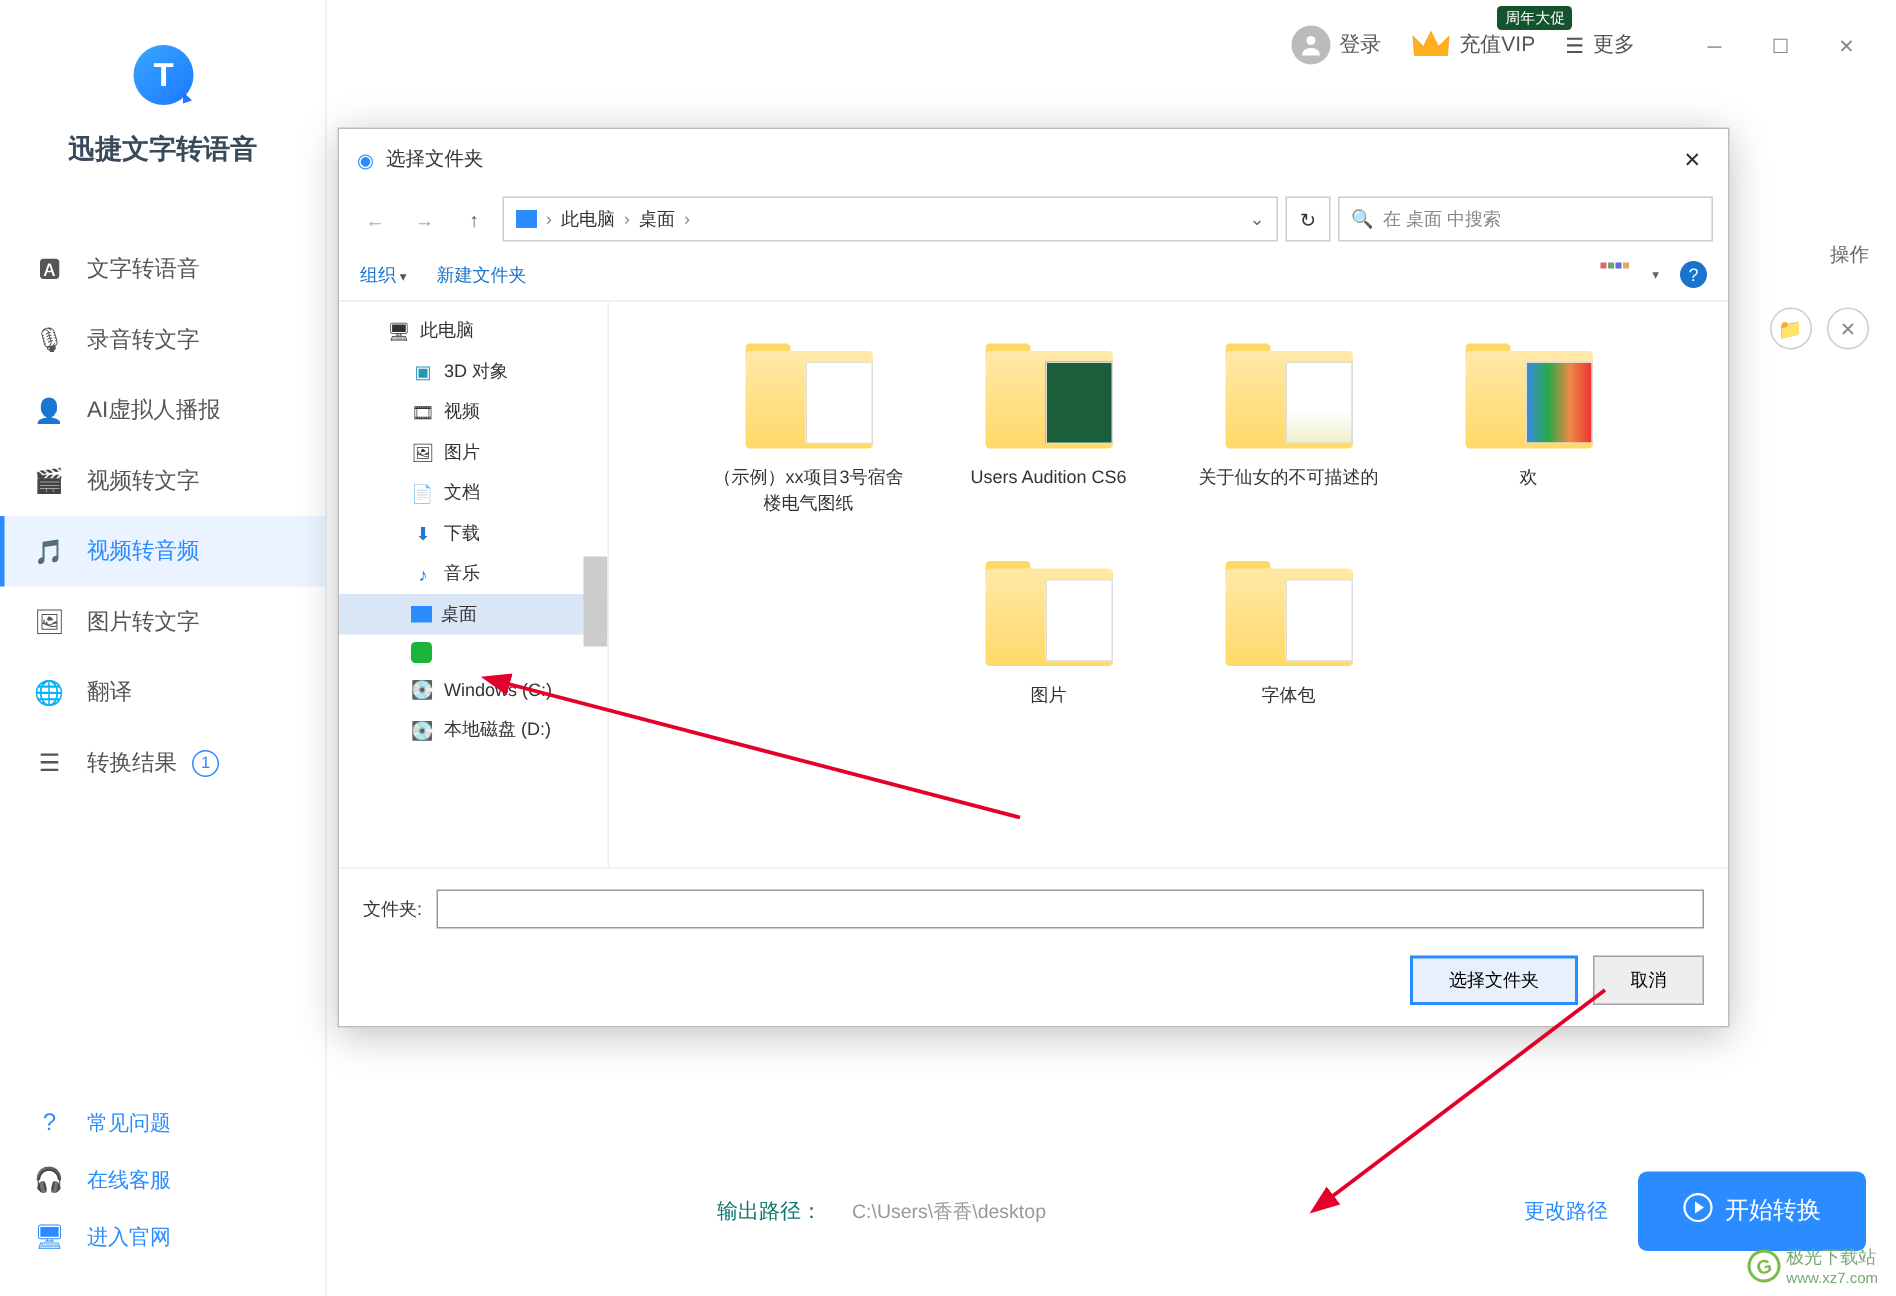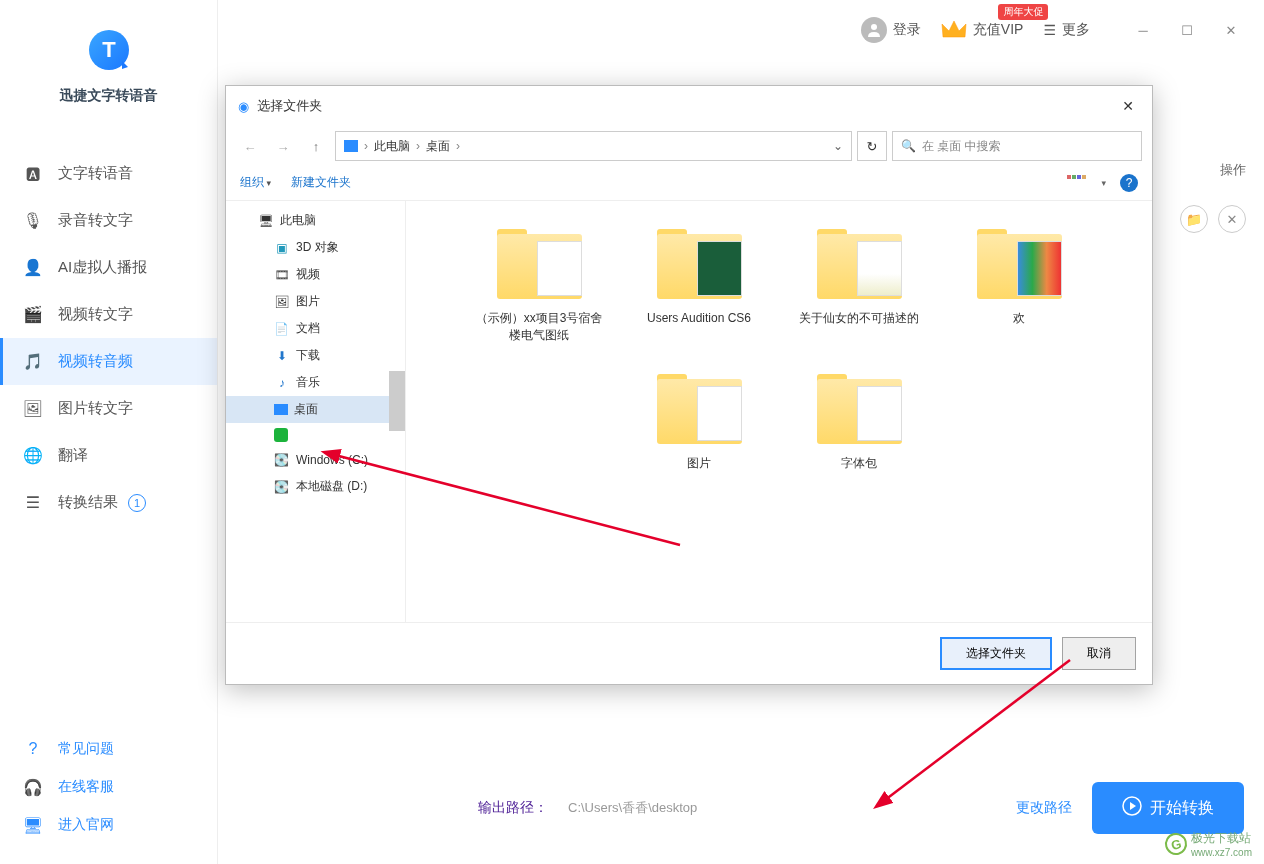--- a/index.html
+++ b/index.html
@@ -3,66 +3,66 @@
   <meta charset="utf-8">
   <style>
     * { box-sizing: border-box; margin: 0; padding: 0; }
     body { font-family: "Microsoft YaHei", sans-serif; font-size: 13px; color: #333; background: #fff; width: 1264px; height: 864px; overflow: hidden; position: relative; }
     
     .app { display: flex; width: 100%; height: 100%; position: relative; }
     
     .sidebar { width: 218px; background: #fff; border-right: 1px solid #eee; display: flex; flex-direction: column; }
     .logo-area { padding: 25px 0 15px; text-align: center; }
     .logo-icon { width: 50px; height: 50px; margin: 0 auto 12px; }
-    .logo-text { font-size: 14px; font-weight: bold; color: #3a4a5a; }
+    .logo-text { font-size: 18px; font-weight: bold; color: #3a4a5a; }
     
     .nav-items { margin-top: 30px; flex: 1; }
     .nav-item { display: flex; align-items: center; padding: 14px 0 14px 58px; color: #555; cursor: pointer; font-size: 15px; position: relative; }
     .nav-item.active { background: #eaf3ff; color: #2a8cff; }
     .nav-item.active::before { content:""; position:absolute; left:0; top:0; bottom:0; width:3px; background:#2a8cff; }
     .nav-icon { position:absolute; left:22px; width:22px; height:22px; display:flex; align-items:center; justify-content:center; font-size:16px; }
     .badge-circle { display:inline-flex; align-items:center; justify-content:center; width:18px; height:18px; border:1.5px solid #2a8cff; border-radius:50%; color:#2a8cff; font-size:11px; margin-left:10px; }
     
     .footer-links { padding: 0 0 20px 0; }
     .footer-link { display: flex; align-items: center; padding: 10px 0 10px 58px; color: #2a8cff; cursor: pointer; font-size: 14px; position:relative; }
     .footer-link .nav-icon { color:#2a8cff; }
     
     .main { flex: 1; display: flex; flex-direction: column; position: relative; }
     
     .topbar { height: 60px; display: flex; align-items: center; justify-content: flex-end; padding: 0 20px; gap: 20px; }
     .top-item { display: flex; align-items: center; gap: 6px; color: #555; cursor: pointer; font-size: 14px; position: relative; }
     .avatar-icon { width:26px; height:26px; background:#bbb; border-radius:50%; display:flex; align-items:center; justify-content:center; }
     .crown-icon { width:26px; height:22px; }
-    .promo-badge { position:absolute; top:-15px; right:-25px; background:#ef4444; color:#fff; font-size:10px; padding:1px 5px; border-radius:3px; white-space:nowrap;}
+    .promo-badge { position:absolute; top:-15px; right:-25px; background:#14532d; color:#fff; font-size:10px; padding:1px 5px; border-radius:3px; white-space:nowrap;}
     .win-btn { width:26px; height:26px; display:flex; align-items:center; justify-content:center; color:#888; cursor:pointer; }
     .win-btns { display:flex; gap:18px; margin-left:20px; }
     
     .table-header-bg { position:absolute; top:145px; right:18px; height:50px; display:flex; align-items:center; gap:30px; color:#666; }
     .action-btns { position:absolute; top:205px; right:18px; display:flex; gap:10px; }
     .circle-btn { width:28px; height:28px; border:1px solid #ccc; border-radius:50%; display:flex; align-items:center; justify-content:center; color:#888; cursor:pointer; }
     
     .output-bar { position:absolute; bottom:30px; left:260px; right:20px; display:flex; align-items:center; gap:20px; }
-    .output-label { color:#4c1d95; font-size:14px; }
+    .output-label { color:#0f766e; font-size:14px; }
     .output-path { flex:1; color:#999; font-size:13px; }
     .change-link { color:#2a8cff; cursor:pointer; font-size:14px; }
     .start-btn { background:#2a8cff; color:#fff; padding:14px 30px; border-radius:6px; display:flex; align-items:center; gap:8px; cursor:pointer; font-size:16px;justify-content:flex-end; }
     
     
     .dialog { position:absolute; top:85px; left:225px; width:928px; height:600px; background:#fff; border:1px solid #bbb; box-shadow: 0 5px 25px rgba(0,0,0,0.25); display:flex; flex-direction:column; z-index:100; }
     .dlg-title { display:flex; align-items:center; padding:10px 12px; gap:8px; font-size:13px; }
     .dlg-close { margin-left:auto; cursor:pointer; font-size:14px; color:#333; padding:2px 6px;}
     .dlg-nav { display:flex; align-items:center; padding:5px 10px; gap:5px; }
     .nav-arrow { width:28px; height:28px; display:flex; align-items:center; justify-content:center; color:#aaa; cursor:pointer; }
     .breadcrumb-box { flex:1; border:1px solid #ccc; height:30px; display:flex; align-items:center; padding:0 8px; gap:6px; font-size:12px; }
     .bc-sep { color:#888; }
     .bc-dropdown { margin-left:auto; color:#666; }
     .refresh-btn { width:30px; height:30px; display:flex; align-items:center; justify-content:center; border:1px solid #ccc; cursor:pointer;}
     .search-box { width:250px; border:1px solid #ccc; height:30px; display:flex; align-items:center; padding:0 8px; color:#888; gap:6px; font-size:12px;}
     
-    .dlg-toolbar { display:flex; padding:8px 14px; border-bottom:1px solid #eee; font-size:12px; gap:20px; }
+    .dlg-toolbar { display:flex; align-items:center; padding:8px 14px; border-bottom:1px solid #eee; font-size:12px; gap:20px; }
     .tb-link { color:#1a73cc; cursor:pointer; }
     .tb-link.sep::after { content:" ▾"; font-size:9px; color:#555; }
     .tb-right { margin-left:auto; display:flex; gap:14px; align-items:center;}
     .view-icon { width:20px; height:16px; display:flex; flex-wrap:wrap; gap:1px; }
     .view-icon span { width:4px; height:4px; background:#d66; }
     .view-icon span:nth-child(2){background:#6a6;} .view-icon span:nth-child(3){background:#66d;} .view-icon span:nth-child(4){background:#da6;}
     .help-icon { width:18px; height:18px; background:#1a73cc; color:#fff; border-radius:50%; display:flex; align-items:center; justify-content:center; font-size:12px; }
     
     .dlg-body { flex:1; display:flex; overflow:hidden; }
     .tree { width:180px; border-right:1px solid #eee; overflow-y:auto; padding:6px 0; font-size:12px; position:relative; }
@@ -358,20 +358,24 @@
             <div class="folder-tab"></div>
             <div class="folder-shape"></div>
             <div class="doc-overlay"></div>
           </div>
         <div class="folder-label">字体包</div>
       </div>
     </div>
   </div>
 
   <div class="dlg-footer">
+    <div class="folder-field">
+      <label>文件夹:</label>
+      <input type="text" style="">
+    </div>
     <div class="dlg-buttons">
       <button class="dlg-btn primary">选择文件夹</button>
       <button class="dlg-btn">取消</button>
     </div>
   </div>
 </div>
 
 <svg class="arrow" style="top:440px; left:320px;" width="370" height="120">
   <defs>
       <marker id="ah1" markerWidth="10" markerHeight="10" refX="2" refY="3" orient="auto">

